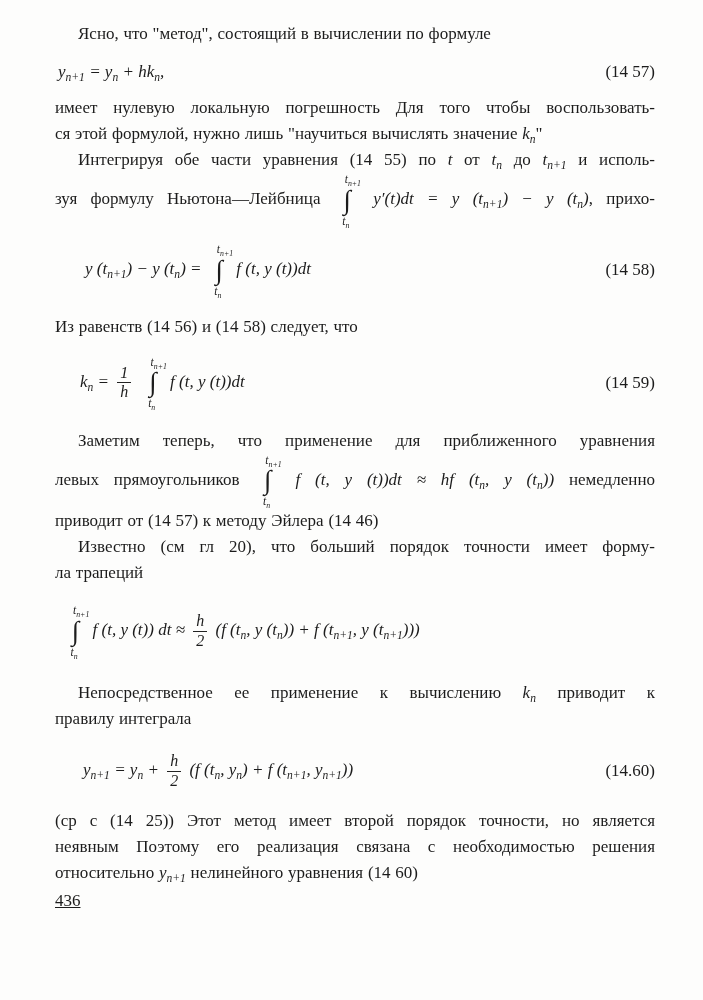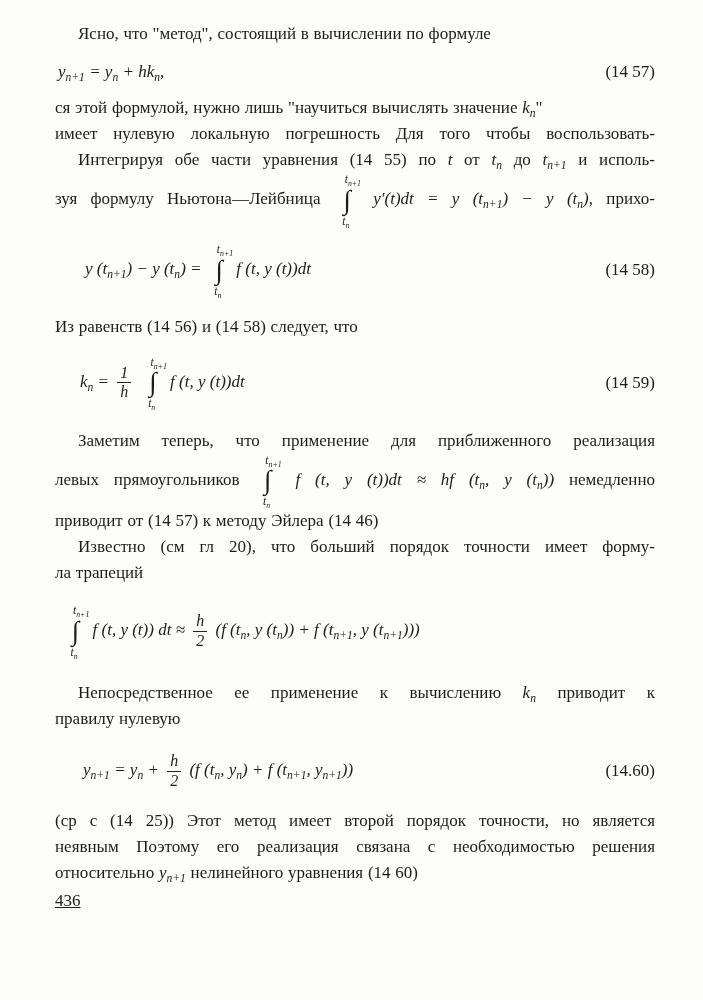--- a/index.html
+++ b/index.html
@@ -55,22 +55,22 @@
 
 <div class="page">
 
   <p class="line indent last">Ясно, что "метод", состоящий в вычислении по формуле</p>
 
   <div class="eq ind0 eq57">
     <span class="eq-body">y<sub>n+1</sub> = y<sub>n</sub> + hk<sub>n</sub>,</span>
     <span class="eq-tag">(14 57)</span>
   </div>
 
+  <p class="line">имеет нулевую локальную погрешность Для того чтобы воспользовать-</p>
   <p class="line last">ся этой формулой, нужно лишь "научиться вычислять значение <span class="mi">k<sub>n</sub></span>"</p>
-  <p class="line">имеет нулевую локальную погрешность Для того чтобы воспользовать-</p>
 
   <p class="line indent">Интегрируя обе части уравнения (14 55) по <span class="mi">t</span> от <span class="mi">t<sub>n</sub></span> до <span class="mi">t<sub>n+1</sub></span> и исполь-</p>
   <p class="line">зуя формулу Ньютона—Лейбница <span class="mi"><span class="intg">
           <span class="lim limt">t<sub>n+1</sub></span>
           <span class="isym">∫</span>
           <span class="lim limb">t<sub>n</sub></span>
         </span> y′(t)dt = y (t<sub>n+1</sub>) − y (t<sub>n</sub>)</span>, прихо-</p>
 
   <div class="eq ind1 eq58">
     <span class="eq-body">y (t<sub>n+1</sub>) − y (t<sub>n</sub>) = <span class="intg">
@@ -88,21 +88,21 @@
           <span class="fn">1</span>
           <span class="fd">h</span>
         </span> <span class="intg">
           <span class="lim limt">t<sub>n+1</sub></span>
           <span class="isym">∫</span>
           <span class="lim limb">t<sub>n</sub></span>
         </span> f (t, y (t))dt</span>
     <span class="eq-tag">(14 59)</span>
   </div>
 
-  <p class="line indent">Заметим теперь, что применение для приближенного реализация</p>
+  <p class="line indent">Заметим теперь, что применение для приближенного уравнения</p>
   <p class="line">левых прямоугольников <span class="mi"><span class="intg">
           <span class="lim limt">t<sub>n+1</sub></span>
           <span class="isym">∫</span>
           <span class="lim limb">t<sub>n</sub></span>
         </span> f (t, y (t))dt ≈ hf (t<sub>n</sub>, y (t<sub>n</sub>))</span> немедленно</p>
   <p class="line last">приводит от (14 57) к методу Эйлера (14 46)</p>
 
   <p class="line indent">Известно (см гл 20), что больший порядок точности имеет форму-</p>
   <p class="line last">ла трапеций</p>
 
@@ -111,21 +111,21 @@
           <span class="lim limt">t<sub>n+1</sub></span>
           <span class="isym">∫</span>
           <span class="lim limb">t<sub>n</sub></span>
         </span> f (t, y (t)) dt ≈ <span class="frac">
           <span class="fn">h</span>
           <span class="fd">2</span>
         </span> (f (t<sub>n</sub>, y (t<sub>n</sub>)) + f (t<sub>n+1</sub>, y (t<sub>n+1</sub>)))</span>
   </div>
 
   <p class="line indent">Непосредственное ее применение к вычислению <span class="mi">k<sub>n</sub></span> приводит к</p>
-  <p class="line last">правилу нулевую</p>
+  <p class="line last">правилу интеграла</p>
 
   <div class="eq ind4 eq60">
     <span class="eq-body">y<sub>n+1</sub> = y<sub>n</sub> + <span class="frac">
           <span class="fn">h</span>
           <span class="fd">2</span>
         </span> (f (t<sub>n</sub>, y<sub>n</sub>) + f (t<sub>n+1</sub>, y<sub>n+1</sub>))</span>
     <span class="eq-tag">(14.60)</span>
   </div>
 
   <p class="line">(ср с (14 25)) Этот метод имеет второй порядок точности, но является</p>

